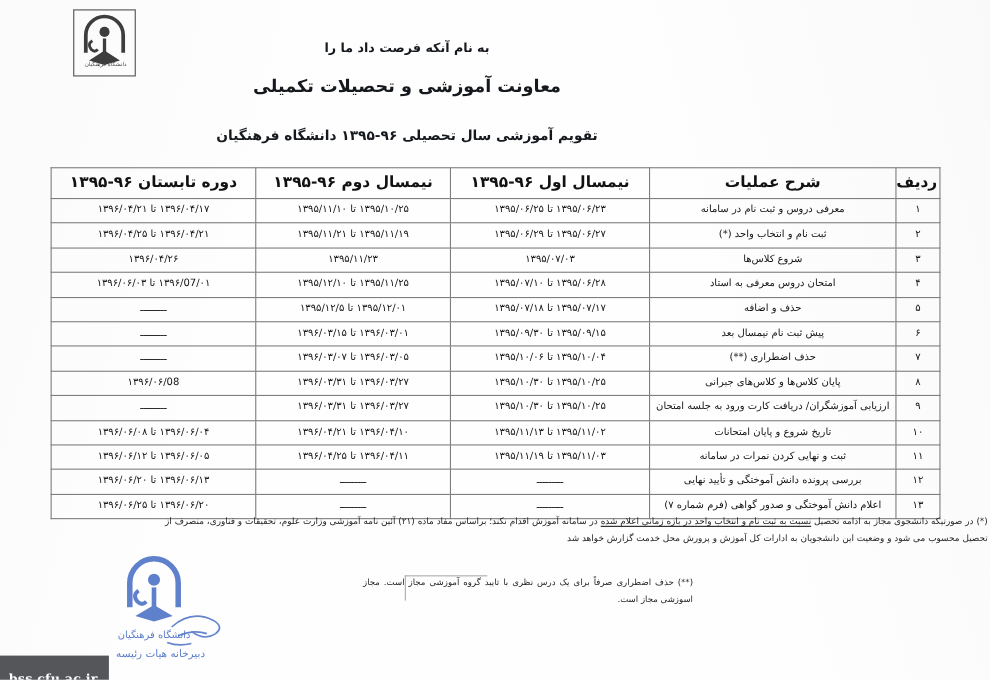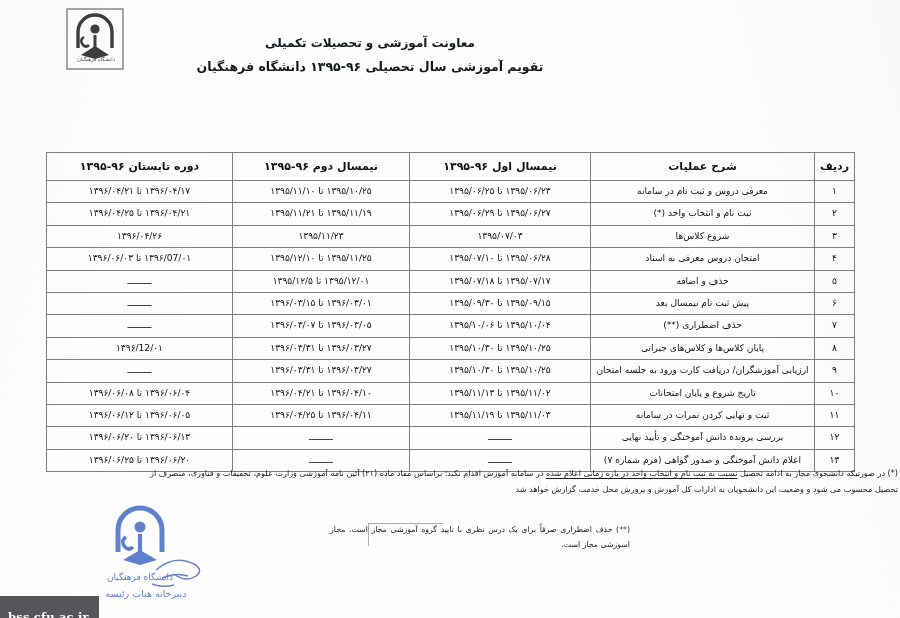--- a/index.html
+++ b/index.html
@@ -55,21 +55,21 @@
     top: 36px;
     width: 740px;
     text-align: center;
   }
   .headings div {
     font-weight: bold;
     color: #15181d;
     letter-spacing: .1px;
   }
   .h-basmala { font-size: 11.5px; margin-bottom: 19px; }
-  .h-dept    { font-size: 12px;   margin-bottom: 9px; }
+  .h-dept    { font-size: 16px;   margin-bottom: 27px; }
   .h-title   { font-size: 12.5px; }
 
   
   .cal-table {
     position: absolute;
     left: 46px;
     top: 152px;
     width: 808px;
     border-collapse: collapse;
     table-layout: fixed;
@@ -81,21 +81,21 @@
     text-align: center;
     vertical-align: middle;
     font-size: 9.1px;
     color: #121212;
     padding: 0 2px;
     line-height: 1.25;
     height: 21.4px;
   }
   .cal-table thead th {
     font-weight: bold;
-    font-size: 11px;
+    font-size: 14px;
     height: 27px;
     white-space: nowrap;
   }
   .col-radif  { width: 40px; }
   .col-sharh  { width: 224px; }
   .col-term1  { width: 181px; }
   .col-term2  { width: 177px; }
   .col-summer { width: 186px; }
 
   .cell-sharh { font-size: 9.4px; white-space: nowrap; }
@@ -175,20 +175,21 @@
       <path d="M12 40 V24 A17 17 0 0 1 46 24 V40" fill="none" stroke="#3d3d3d" stroke-width="3.4"></path>
       <circle cx="29" cy="21" r="4.6" fill="#3d3d3d"></circle>
       <path d="M29 27 L29 47" stroke="#3d3d3d" stroke-width="3"></path>
       <path d="M15 47 L29 38 L43 47 L29 51 Z" fill="#3d3d3d"></path>
       <path d="M18 29 q-5 3 -1 8 q3 3 6 0" fill="none" stroke="#3d3d3d" stroke-width="2.6"></path>
     </svg>
   </div>
   <div class="logo-caption">دانشگاه فرهنگیان</div>
 
   <div class="headings">
+    <div class="h-basmala">به نام آنکه فرصت داد ما را</div>
     <div class="h-dept">معاونت آموزشی و تحصیلات تکمیلی</div>
     <div class="h-title">تقویم آموزشی سال تحصیلی ۹۶-۱۳۹۵ دانشگاه فرهنگیان</div>
   </div>
 
   <table class="cal-table">
     <colgroup>
       <col class="col-radif">
       <col class="col-sharh">
       <col class="col-term1">
       <col class="col-term2">
@@ -251,21 +252,21 @@
           <td class="cell-sharh">حذف اضطراری (**)</td>
           <td class="cell-date">۱۳۹۵/۱۰/۰۴ تا ۱۳۹۵/۱۰/۰۶</td>
           <td class="cell-date">۱۳۹۶/۰۳/۰۵ تا ۱۳۹۶/۰۳/۰۷</td>
           <td class="cell-date cell-empty">ـــــــــ</td>
         </tr>
         <tr>
           <td class="cell-radif">۸</td>
           <td class="cell-sharh">پایان کلاس‌ها و کلاس‌های جبرانی</td>
           <td class="cell-date">۱۳۹۵/۱۰/۲۵ تا ۱۳۹۵/۱۰/۳۰</td>
           <td class="cell-date">۱۳۹۶/۰۳/۲۷ تا ۱۳۹۶/۰۳/۳۱</td>
-          <td class="cell-date">۱۳۹۶/12/۰۱</td>
+          <td class="cell-date">۱۳۹۶/۰۶/08</td>
         </tr>
         <tr>
           <td class="cell-radif">۹</td>
           <td class="cell-sharh">ارزیابی آموزشگران/ دریافت کارت ورود به جلسه امتحان</td>
           <td class="cell-date">۱۳۹۵/۱۰/۲۵ تا ۱۳۹۵/۱۰/۳۰</td>
           <td class="cell-date">۱۳۹۶/۰۳/۲۷ تا ۱۳۹۶/۰۳/۳۱</td>
           <td class="cell-date cell-empty">ـــــــــ</td>
         </tr>
         <tr>
           <td class="cell-radif">۱۰</td>

